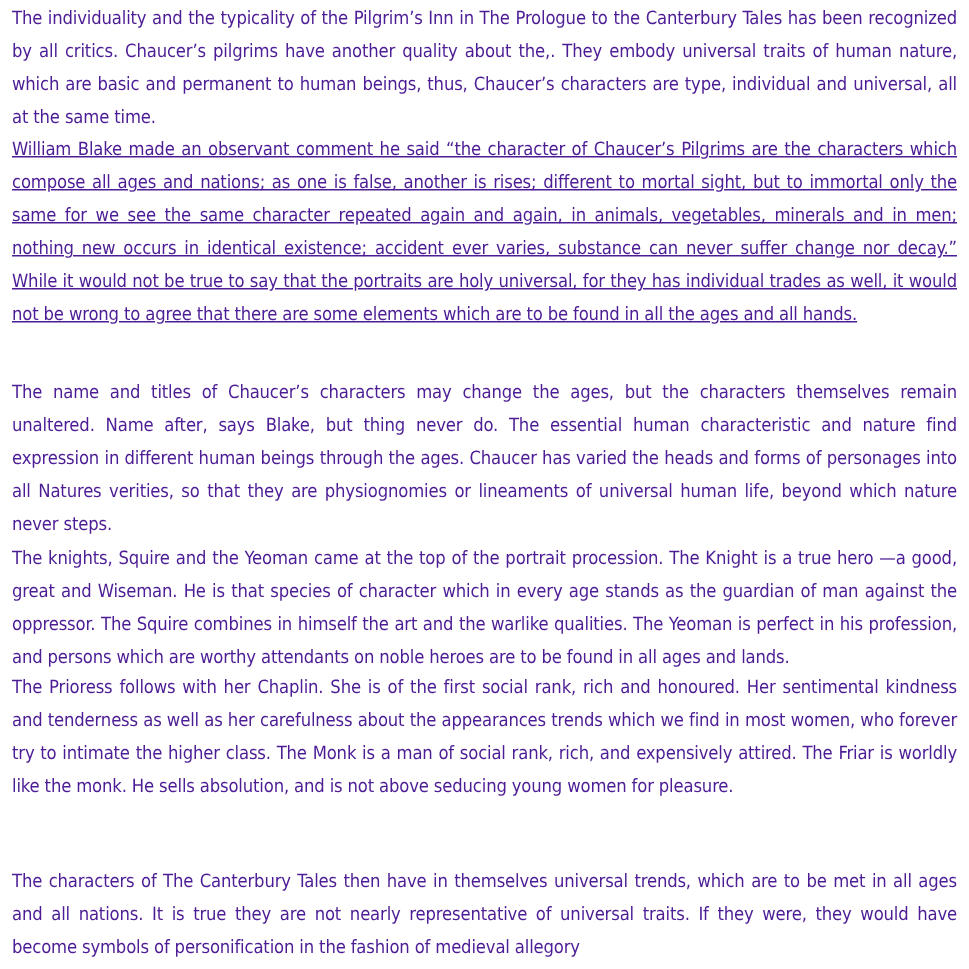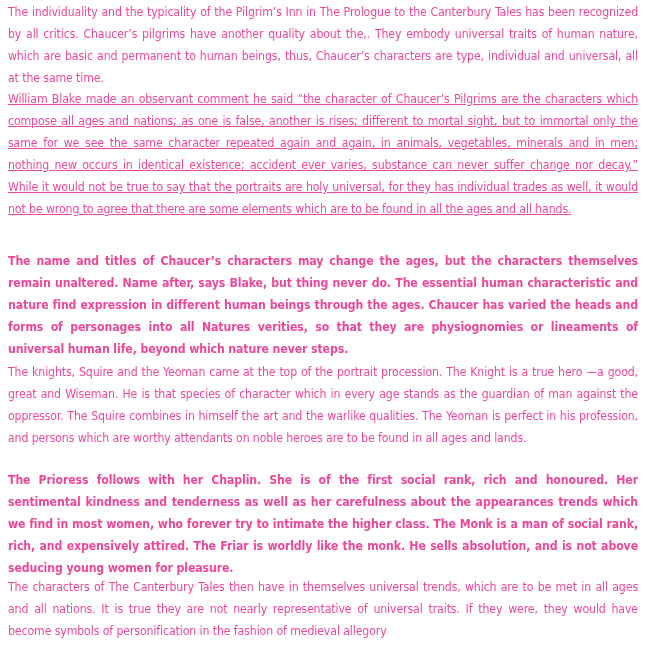--- a/index.html
+++ b/index.html
@@ -3,38 +3,38 @@
   <meta charset="utf-8">
   <style>
     html, body { margin: 0; padding: 0; background: #ffffff; }
     body { width: 646px; height: 646px; overflow: hidden; }
     .doc {
       position: relative;
       width: 646px;
       height: 646px;
       font-family: "DejaVu Sans Condensed", "DejaVu Sans", sans-serif;
       font-stretch: condensed;
-      color: #ec4899;
+      color: #4c1d95;
       font-size: 12.2px;
       line-height: 22px;
     }
     .para {
       position: absolute;
       left: 8px;
       width: 630px;
       margin: 0;
       text-align: justify;
       text-align-last: left;
       letter-spacing: -0.1px;
     }
     #p1 { top: 1px; }
     #p2 { top: 88px; text-decoration: underline; }
-    #p3 { top: 250px; font-weight: bold; }
+    #p3 { top: 250px; }
     #p4 { top: 361px; }
-    #p5 { top: 469px; font-weight: bold; }
+    #p5 { top: 447px; }
     #p6 { top: 576px; }
   </style>
 </head>
 <body>
 
 <div class="doc">
   <p class="para" id="p1">The individuality and the typicality of the Pilgrim’s Inn in The Prologue to the Canterbury Tales has been recognized by all critics. Chaucer’s pilgrims have another quality about the,.  They embody universal traits of human nature, which are basic and permanent to human beings, thus, Chaucer’s characters are type, individual and universal, all at the same time.</p>
   <p class="para" id="p2">William Blake made an observant comment he said “the character of Chaucer’s Pilgrims are the characters which compose all ages and nations; as one is false, another is rises; different to mortal sight, but to immortal only the same for we see the same character repeated again and again, in animals, vegetables, minerals and in men; nothing new occurs in identical existence; accident ever varies, substance can never suffer change nor decay.” While it would not be true to say that the portraits are holy universal, for they has individual trades as well, it would not be wrong to agree that there are some elements which are to be found in all the ages and all hands.</p>
   <p class="para" id="p3">The name and titles of Chaucer’s characters may change the ages, but the characters themselves remain unaltered. Name after, says Blake, but thing never do. The essential human characteristic and nature find expression in different human beings through the ages. Chaucer has varied the heads and forms of personages into all Natures verities, so that they are physiognomies or lineaments of universal human life, beyond which nature never steps.</p>
   <p class="para" id="p4">The knights, Squire and the Yeoman came at the top of the portrait procession. The Knight is a true hero —a good, great and Wiseman. He is that species of character which in every age stands as the guardian of man against the oppressor. The Squire combines in himself the art and the warlike qualities. The Yeoman is perfect in his profession, and persons which are worthy attendants on noble heroes are to be found in all ages and lands.</p>

